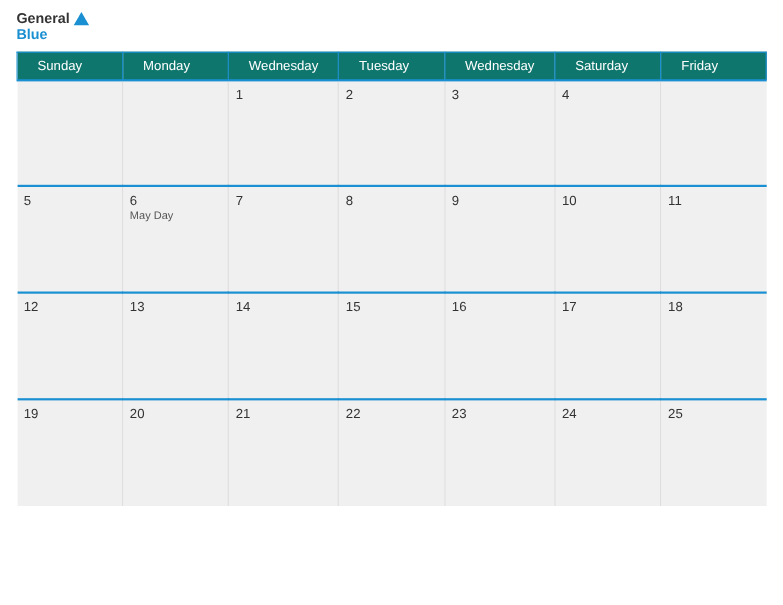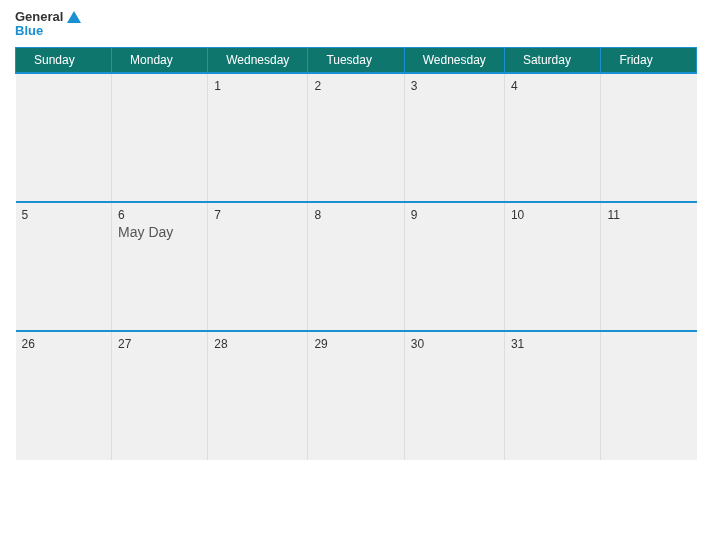--- a/index.html
+++ b/index.html
@@ -71,21 +71,21 @@
     }
     .calendar-table tbody tr td:last-child {
       border-right: none;
     }
     .day-number {
       font-size: 12px;
       color: #333;
       display: block;
     }
     .holiday-label {
-      font-size: 14px;
+      font-size: 10px;
       color: #555;
       display: block;
       margin-top: 2px;
     }
     .empty-cell {
       background-color: #f0f0f0;
     }
   </style>
 </head>
 <body>
@@ -155,38 +155,63 @@
             <span class="day-number">9</span>
           </td>
         <td>
             <span class="day-number">10</span>
           </td>
         <td>
             <span class="day-number">11</span>
           </td>
       </tr>
 
-
-
-      <tr>
-        <td>
-            <span class="day-number">26</span>
-          </td>
-        <td>
-            <span class="day-number">27</span>
-          </td>
-        <td>
-            <span class="day-number">28</span>
-          </td>
-        <td>
-            <span class="day-number">29</span>
-          </td>
-        <td>
-            <span class="day-number">30</span>
-          </td>
-        <td>
-            <span class="day-number">31</span>
-          </td>
-        <td class="empty-cell"></td>
-      </tr>
+      <tr>
+        <td>
+            <span class="day-number">12</span>
+          </td>
+        <td>
+            <span class="day-number">13</span>
+          </td>
+        <td>
+            <span class="day-number">14</span>
+          </td>
+        <td>
+            <span class="day-number">15</span>
+          </td>
+        <td>
+            <span class="day-number">16</span>
+          </td>
+        <td>
+            <span class="day-number">17</span>
+          </td>
+        <td>
+            <span class="day-number">18</span>
+          </td>
+      </tr>
+
+      <tr>
+        <td>
+            <span class="day-number">19</span>
+          </td>
+        <td>
+            <span class="day-number">20</span>
+          </td>
+        <td>
+            <span class="day-number">21</span>
+          </td>
+        <td>
+            <span class="day-number">22</span>
+          </td>
+        <td>
+            <span class="day-number">23</span>
+          </td>
+        <td>
+            <span class="day-number">24</span>
+          </td>
+        <td>
+            <span class="day-number">25</span>
+          </td>
+      </tr>
+
     </tbody>
   </table>
 </div>
 
 </body></html>

